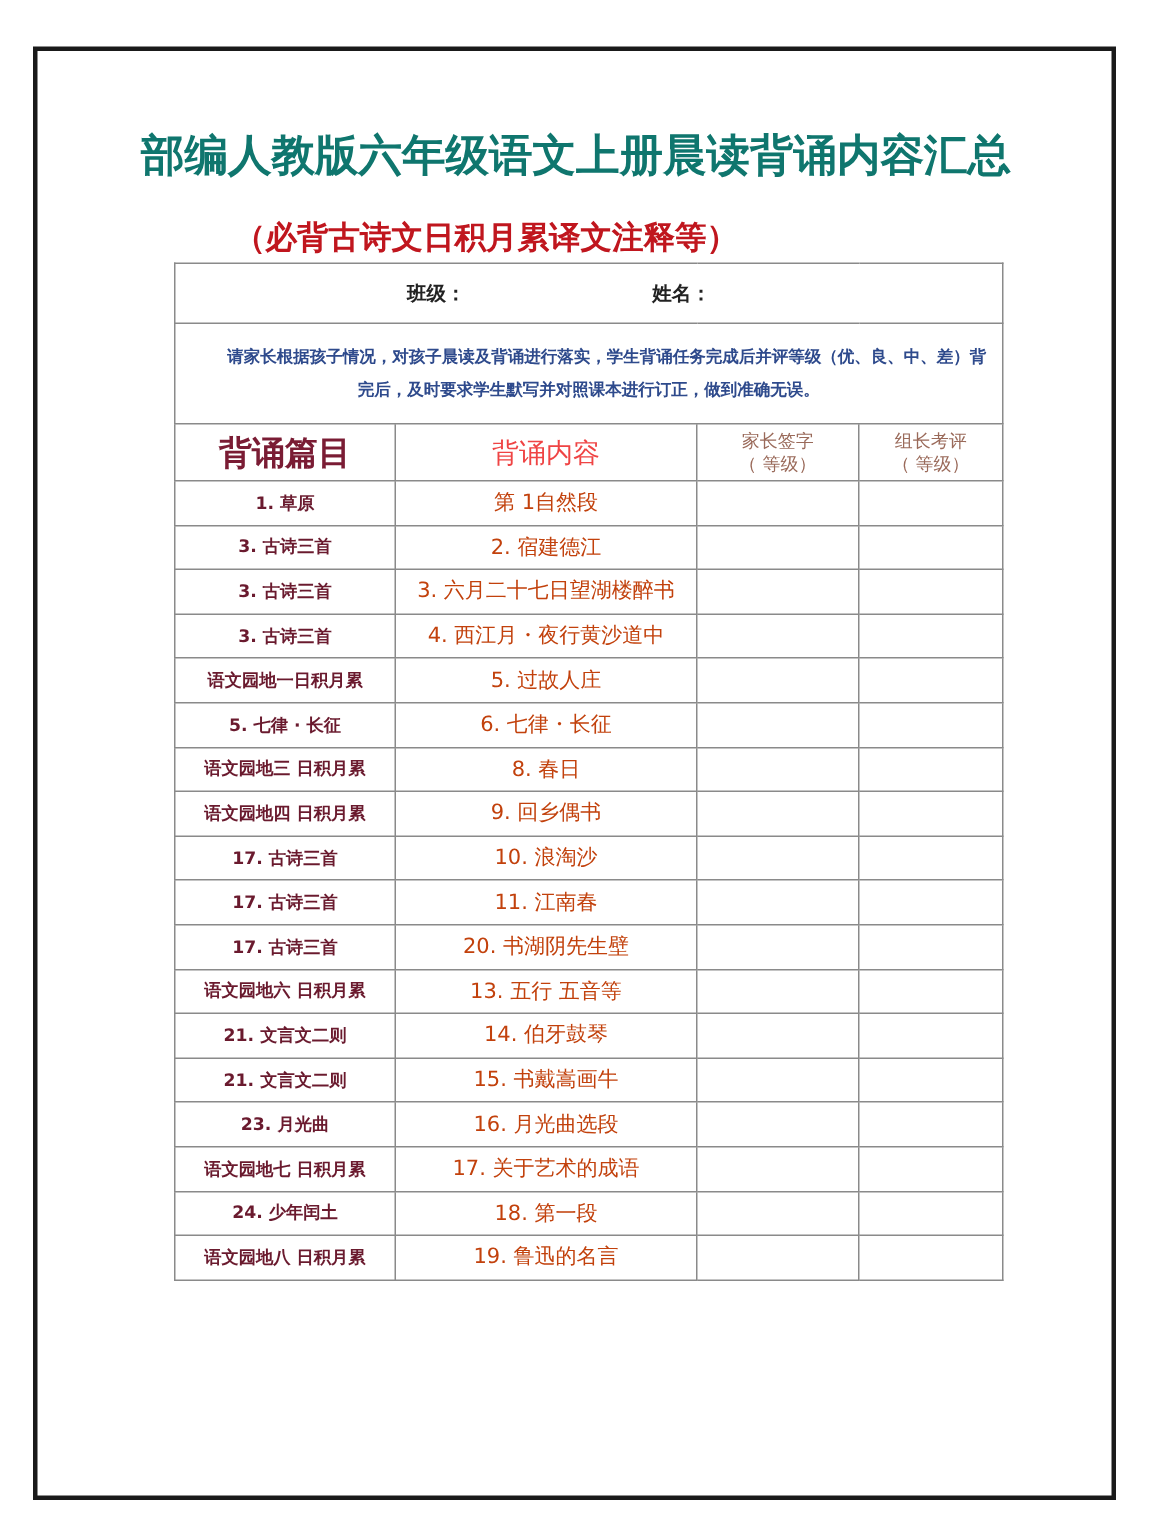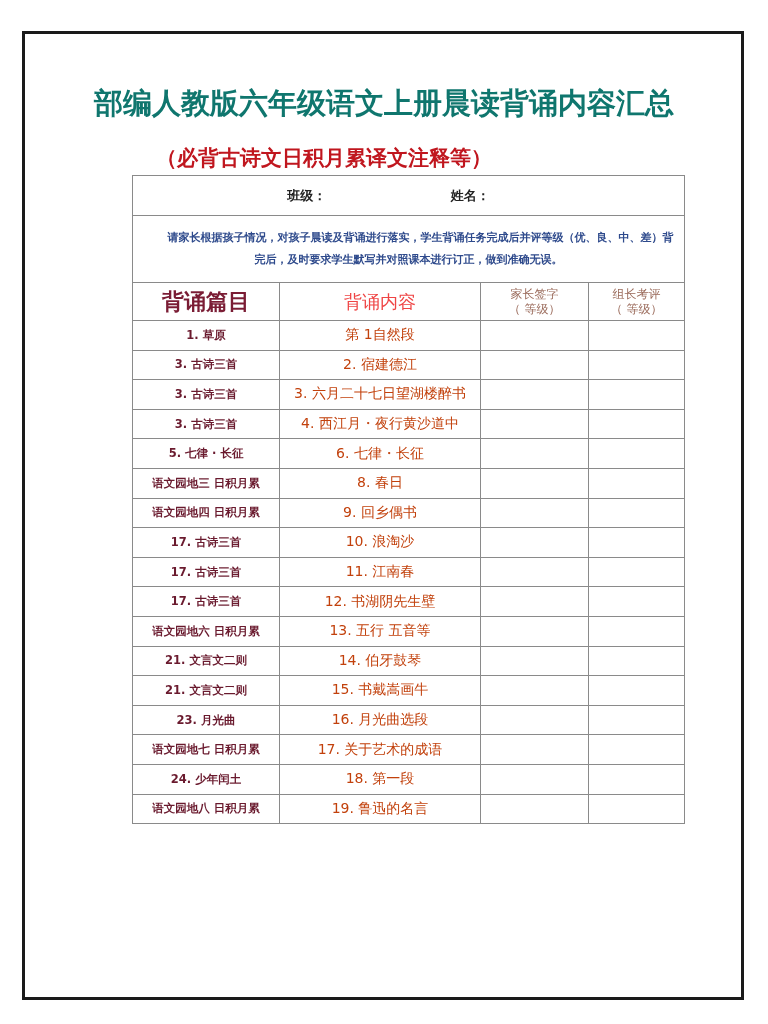--- a/index.html
+++ b/index.html
@@ -4,21 +4,21 @@
 <style>
   html, body { margin: 0; padding: 0; background: #ffffff; }
   body { width: 768px; height: 1024px; position: relative; overflow: hidden;
          font-family: "DejaVu Sans", "Liberation Sans", sans-serif; }
   .frame { position: absolute; left: 22px; top: 31px; width: 716px; height: 963px;
            border: 3px solid #1a1a1a; box-sizing: content-box; }
   .title { position: absolute; left: 0; top: 84px; width: 768px; text-align: center;
            font-size: 29px; font-weight: bold; color: #0f766e; letter-spacing: 0px; }
   .subtitle { position: absolute; left: 0; top: 144px; width: 648px; text-align: center;
               font-size: 21px; font-weight: bold; color: #c0161e; }
-  .sheet { position: absolute; left: 132px; top: 175px; width: 552px; border-collapse: collapse;
+  .sheet { position: absolute; left: 116px; top: 175px; width: 552px; border-collapse: collapse;
            table-layout: fixed; }
   .sheet td { border: 1.5px solid #8a8a8a; text-align: center; vertical-align: middle; padding: 0;
               overflow: hidden; white-space: nowrap; }
   .info-row td { height: 39px; font-size: 13px; font-weight: bold; color: #222; }
   .info-row .lbl { display: inline-block; }
   .note-row td { height: 58px; font-size: 11px; color: #2e4a8c; text-align: center;
                  white-space: normal; line-height: 22px; padding: 4px 6px 4px 6px; font-weight: bold; }
   .note-row .indent { display: inline-block; width: 24px; }
   .head-row td { height: 37px; }
   .h-title { font-size: 22px; font-weight: bold; color: #7a1c34; }
@@ -84,20 +84,26 @@
         <td class="c-empty"></td>
         <td class="c-empty"></td>
       </tr>
       <tr class="data-row">
         <td class="c-title">3. 古诗三首</td>
         <td class="c-content">4. 西江月・夜行黄沙道中</td>
         <td class="c-empty"></td>
         <td class="c-empty"></td>
       </tr>
       <tr class="data-row">
+        <td class="c-title">语文园地一日积月累</td>
+        <td class="c-content">5. 过故人庄</td>
+        <td class="c-empty"></td>
+        <td class="c-empty"></td>
+      </tr>
+      <tr class="data-row">
         <td class="c-title">5. 七律 · 长征</td>
         <td class="c-content">6.  七律・长征</td>
         <td class="c-empty"></td>
         <td class="c-empty"></td>
       </tr>
       <tr class="data-row">
         <td class="c-title">语文园地三 日积月累</td>
         <td class="c-content">8. 春日</td>
         <td class="c-empty"></td>
         <td class="c-empty"></td>
@@ -115,21 +121,21 @@
         <td class="c-empty"></td>
       </tr>
       <tr class="data-row">
         <td class="c-title">17. 古诗三首</td>
         <td class="c-content">11. 江南春</td>
         <td class="c-empty"></td>
         <td class="c-empty"></td>
       </tr>
       <tr class="data-row">
         <td class="c-title">17. 古诗三首</td>
-        <td class="c-content">12. 书湖阴先生壁</td>
+        <td class="c-content">20. 书湖阴先生壁</td>
         <td class="c-empty"></td>
         <td class="c-empty"></td>
       </tr>
       <tr class="data-row">
         <td class="c-title">语文园地六 日积月累</td>
         <td class="c-content">13. 五行  五音等</td>
         <td class="c-empty"></td>
         <td class="c-empty"></td>
       </tr>
       <tr class="data-row">

